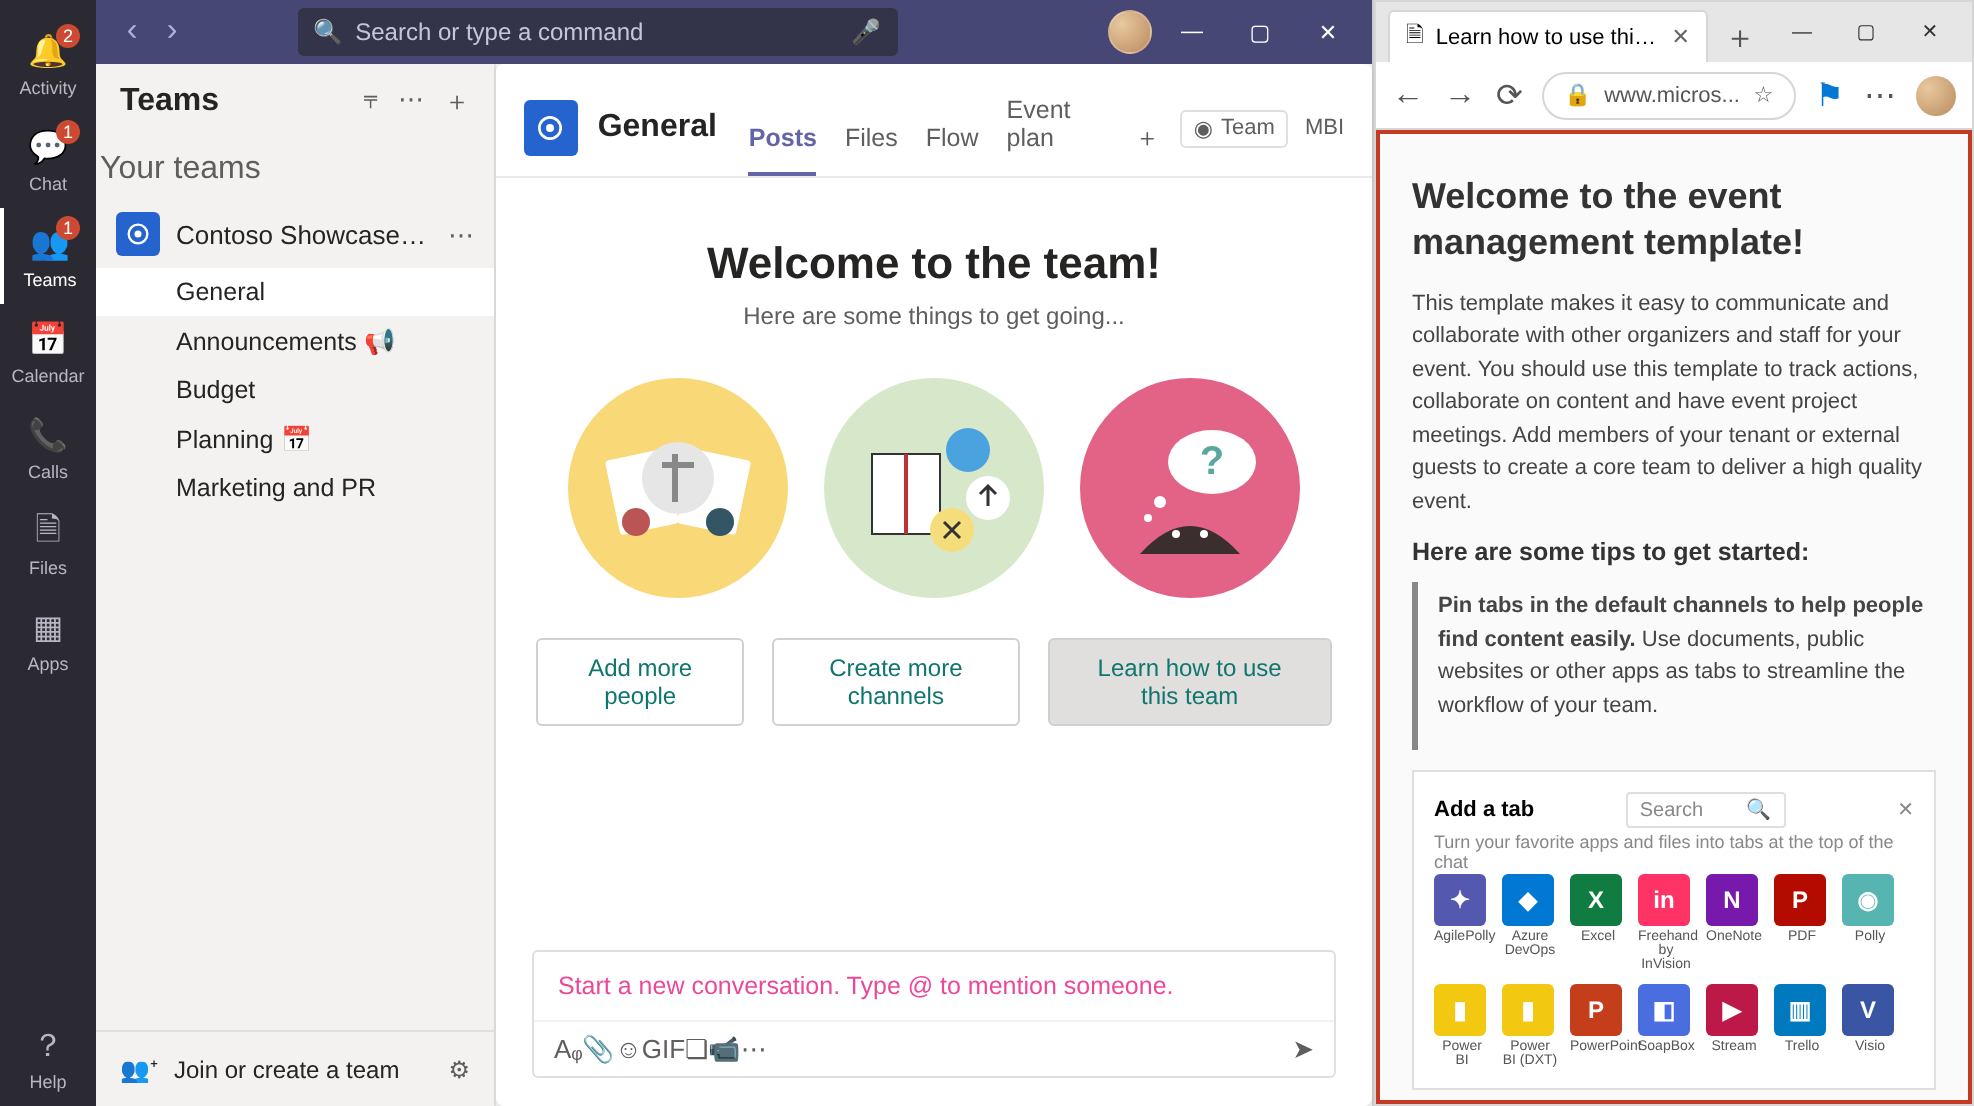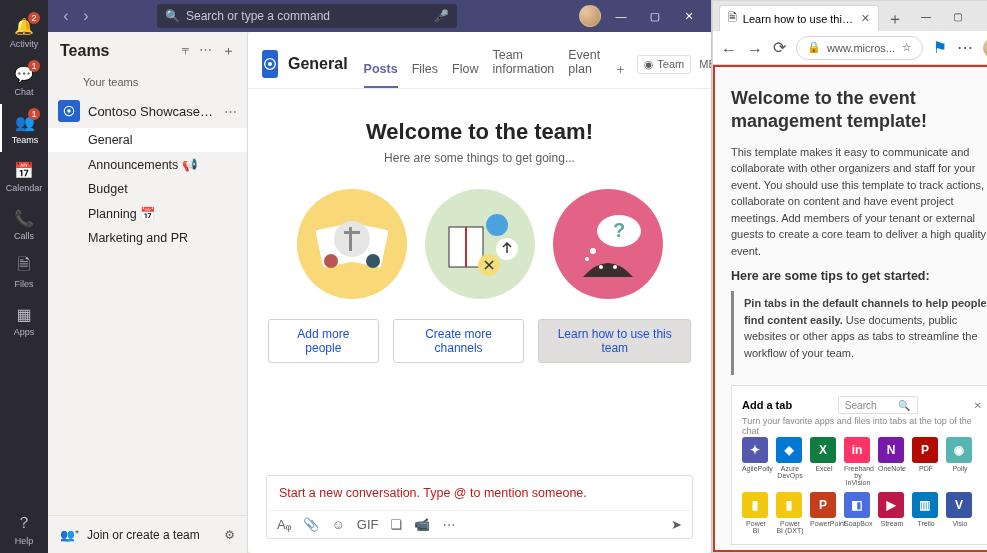--- a/index.html
+++ b/index.html
@@ -23,21 +23,21 @@
   .win-controls { margin-left: auto; display: flex; gap: 6px; align-items: center; }
   .avatar { width: 22px; height: 22px; border-radius: 50%; background: radial-gradient(circle at 30% 30%, #e8c9a0, #ba8a5e); border: 1px solid #fff3; }
   .win-btn { width: 28px; height: 24px; display: flex; align-items: center; justify-content: center; color: #fff; cursor: pointer; font-size: 11px; }
 
   .teams-body { flex: 1; display: flex; min-height: 0; }
   
   .sidebar { width: 200px; background: #f3f2f1; border-right: 1px solid #e1dfdd; display: flex; flex-direction: column; }
   .sidebar-head { display: flex; align-items: center; padding: 10px 12px; }
   .sidebar-head h2 { font-size: 16px; font-weight: 700; color: #252423; }
   .sidebar-head .tools { margin-left: auto; display: flex; gap: 10px; color: #605e5c; font-size: 13px; }
-  .section-label { font-size: 11px; color: #605e5c; padding: 6px 14px; margin-left: 21px; }
+  .section-label { font-size: 16px; color: #605e5c; padding: 6px 2px; }
   .team-row { display: flex; align-items: center; padding: 6px 10px; gap: 8px; cursor: pointer; }
   .team-icon { width: 22px; height: 22px; border-radius: 3px; background: #2564cf; display: flex; align-items: center; justify-content: center; }
   .team-icon svg { width: 14px; height: 14px; fill: #fff; }
   .team-name { font-size: 13px; color: #252423; flex: 1; white-space: nowrap; overflow: hidden; text-overflow: ellipsis; }
   .team-more { color: #605e5c; font-size: 13px; }
   .channel { padding: 5px 10px 5px 40px; font-size: 12.5px; color: #252423; cursor: pointer; display: flex; align-items: center; gap: 4px; }
   .channel.active { background: #fff; font-weight: 400; }
   .sidebar-footer { margin-top: auto; border-top: 1px solid #e1dfdd; padding: 10px 12px; display: flex; align-items: center; gap: 8px; color: #252423; font-size: 12px; }
   .sidebar-footer .gear { margin-left: auto; color: #605e5c; }
 
@@ -57,27 +57,27 @@
 
   .welcome { flex: 1; padding: 30px 20px 10px; text-align: center; overflow: auto; }
   .welcome h1 { font-size: 22px; font-weight: 700; color: #252423; margin-bottom: 6px; }
   .welcome p { font-size: 12px; color: #605e5c; margin-bottom: 24px; }
   .cards { display: flex; justify-content: center; gap: 18px; margin-bottom: 20px; }
   .circle { width: 110px; height: 110px; border-radius: 50%; display: flex; align-items: center; justify-content: center; position: relative; }
   .c1 { background: #f9d877; }
   .c2 { background: #d6e8c9; }
   .c3 { background: #e36387; }
   .buttons { display: flex; justify-content: center; gap: 14px; }
-  .btn { border: 1px solid #d2d0ce; background: #fff; color: #1d4ed8; font-size: 12px; padding: 7px 18px; border-radius: 3px; cursor: pointer; }
+  .btn { border: 1px solid #d2d0ce; background: #fff; color: #0f766e; font-size: 12px; padding: 7px 18px; border-radius: 3px; cursor: pointer; }
   .btn.active { background: #e1dfdd; }
 
   .compose-wrap { padding: 10px 18px 14px; }
   .compose { border: 1px solid #e1dfdd; border-radius: 3px; background: #fff; }
-  .compose-input { padding: 10px 12px; font-size: 12.5px; color: #b91c1c; border-bottom: 1px solid #f3f2f1; }
-  .compose-tools { display: flex; align-items: center; gap: 12px; padding: 6px 10px; color: #605e5c; font-size: 13px; }
+  .compose-input { padding: 10px 12px; font-size: 12.5px; color: #ec4899; border-bottom: 1px solid #f3f2f1; }
+  .compose-tools { display: flex; align-items: center; padding: 6px 10px; color: #605e5c; font-size: 13px; }
   .compose-tools .send { margin-left: auto; }
 
   
   .edge { flex: 1; display: flex; flex-direction: column; background: #fff; border: 1px solid #d6d6d6; }
   .edge-tabs { height: 30px; background: #e6e6e6; display: flex; align-items: flex-end; padding: 0 6px; gap: 4px; }
   .edge-tab { background: #fff; height: 26px; display: flex; align-items: center; padding: 0 8px; font-size: 11px; border-radius: 3px 3px 0 0; gap: 6px; max-width: 160px; border: 1px solid #d6d6d6; border-bottom: none; }
   .edge-tab .x { margin-left: auto; color: #666; cursor: pointer; }
   .edge-addtab { width: 24px; height: 24px; display: flex; align-items: center; justify-content: center; color: #555; cursor: pointer; }
   .edge-winctrl { margin-left: auto; display: flex; gap: 2px; padding-bottom: 4px; }
   .edge-winctrl div { width: 30px; height: 22px; display: flex; align-items: center; justify-content: center; color: #333; cursor: pointer; font-size: 10px; }
@@ -216,21 +216,20 @@
             <svg viewBox="0 0 24 24">
                 <circle cx="12" cy="12" r="8" fill="none" stroke="#fff" stroke-width="2"></circle>
                 <circle cx="12" cy="12" r="3"></circle>
               </svg>
           </div>
           <span class="chan-title">General</span>
           <div class="tabs">
             <span class="tab active">Posts</span>
             <span class="tab">Files</span>
             <span class="tab">Flow</span>
-            <span class="tab">Team information</span>
             <span class="tab">Event plan</span>
             <span class="tab-add">＋</span>
           </div>
           <div class="head-right">
             <span class="pill">
                 <span>◉</span>
                 <span>Team</span>
               </span>
             <span>MBI</span>
           </div>

